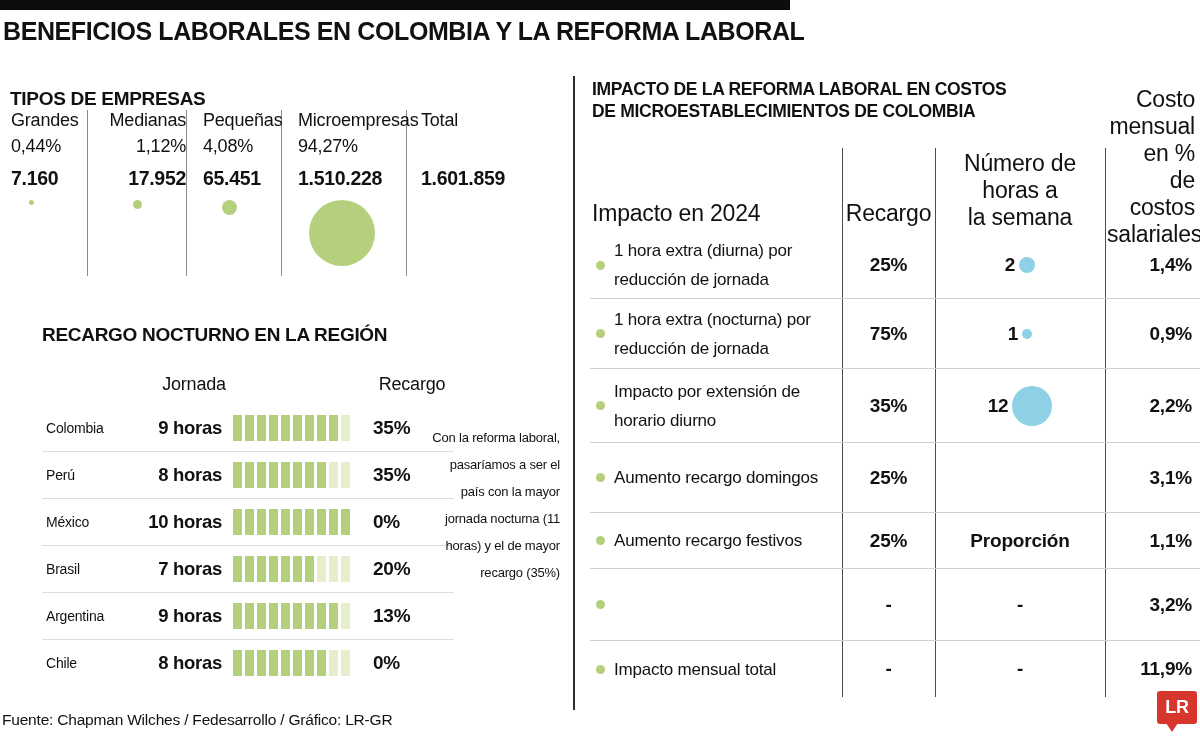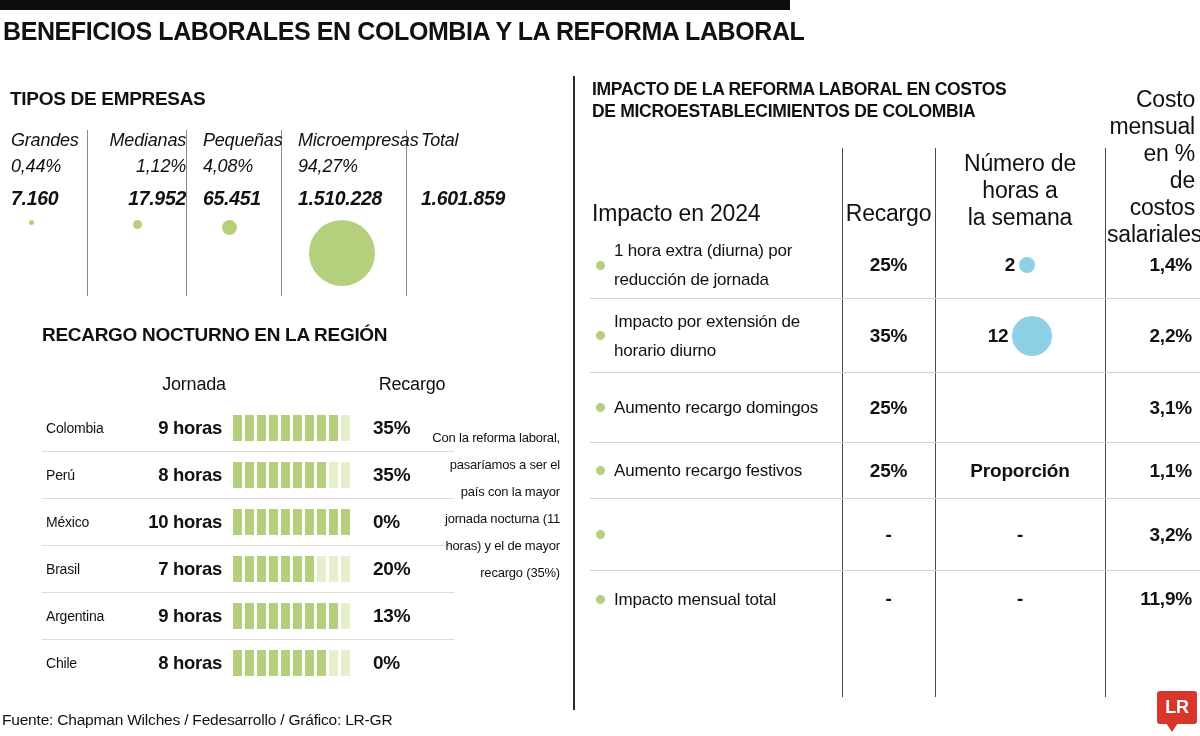--- a/index.html
+++ b/index.html
@@ -15,21 +15,21 @@
   }
   .abs{position:absolute;}
 
   
   .top-bar{left:0;top:0;width:790px;height:10px;background:#0d0d0d;}
   .main-title{left:3px;top:17px;font-size:25px;font-weight:bold;letter-spacing:-0.4px;}
 
   
   .sec-empresas{left:10px;top:88px;width:548px;}
   .sec-title{font-size:19px;font-weight:bold;letter-spacing:-0.3px;}
-  .emp-grid{display:flex;margin-top:20px;font-style:italic;}
+  .emp-grid{display:flex;}
   .emp-col{padding-left:16px;padding-bottom:10px;border-right:1px solid var(--divider);}
   .emp-col:nth-child(1){width:78px;padding-left:1px;}
   .emp-col:nth-child(2){width:99px;text-align:right;}
   .emp-col:nth-child(3){width:95px;}
   .emp-col:nth-child(4){width:125px;}
   .emp-col:nth-child(5){width:150px;padding-left:14px;border-right:none;}
   .emp-label{font-size:18px;height:26px;}
   .emp-pct{font-size:18px;height:31px;}
   .emp-value{font-size:19.5px;font-weight:bold;height:33px;letter-spacing:-0.3px;}
   .emp-circle{display:block;border-radius:50%;background:var(--green);}
@@ -264,20 +264,32 @@
         <span class="bullet"></span>
         <span class="txt">1 hora extra (diurna) por reducción de jornada</span>
       </div>
     <div class="imp-recargo">25%</div>
     <div class="imp-horas">
         <span>2</span>
         <span class="h-circle" style="width: 16px; height: 16px;"></span>
       </div>
     <div class="imp-costo">1,4%</div>
   </div>
+  <div class="imp-row" style="height:70px">
+    <div class="imp-label">
+        <span class="bullet"></span>
+        <span class="txt">1 hora extra (nocturna) por reducción de jornada</span>
+      </div>
+    <div class="imp-recargo">75%</div>
+    <div class="imp-horas">
+        <span>1</span>
+        <span class="h-circle" style="width: 10px; height: 10px;"></span>
+      </div>
+    <div class="imp-costo">0,9%</div>
+  </div>
   <div class="imp-row" style="height:74px">
     <div class="imp-label">
         <span class="bullet"></span>
         <span class="txt">Impacto por extensión de horario diurno</span>
       </div>
     <div class="imp-recargo">35%</div>
     <div class="imp-horas">
         <span>12</span>
         <span class="h-circle" style="width: 40px; height: 40px;"></span>
       </div>

